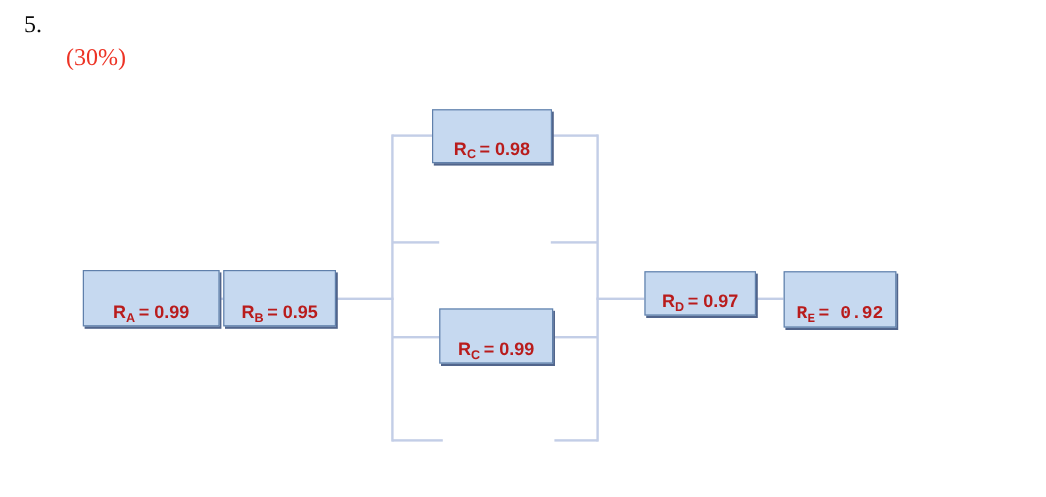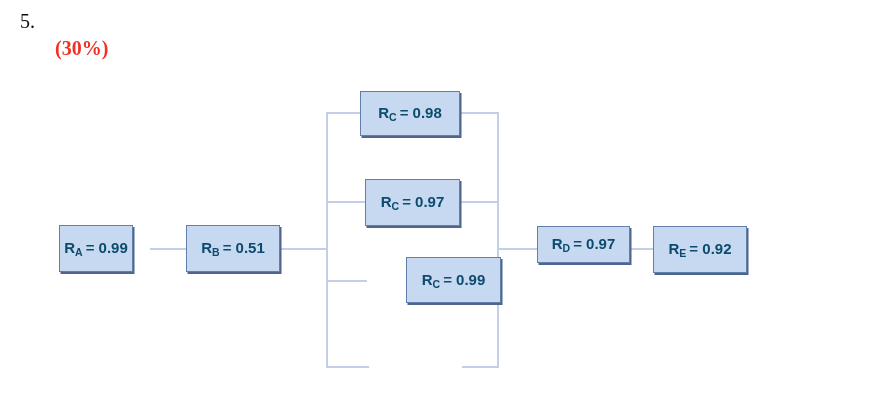--- a/index.html
+++ b/index.html
@@ -7,29 +7,29 @@
     position:relative;width:872px;height:414px;background:#fff;overflow:hidden;
     font-family:"Liberation Sans",sans-serif;
   }
   
   .question{
     position:absolute;left:20px;top:8px;width:840px;
     font-family:"Liberation Serif",serif;font-size:20px;line-height:27px;color:#0c0c0c;
   }
   .qrow{display:flex;}
   .qnum{display:inline-block;width:35px;flex:0 0 35px;}
-  .qweight{margin-left:35px;font-weight:bold;color:var(--weight-red,#ed3325);}
+  .qweight{margin-left:35px;font-weight:normal;color:var(--weight-red,#ed3325);}
   
   .node{
     position:absolute;box-sizing:border-box;
     background:var(--box-fill,#c6d9f0);
     border:1.5px solid var(--box-border,#6080ab);
     box-shadow:1.5px 2px 0 var(--box-shadow,#51658c);
-    display:flex;align-items:center;justify-content:center;
-    font-weight:bold;font-size:15px;color:#0c4a6e;
+    display:flex;align-items:flex-end;justify-content:center;
+    font-weight:bold;font-size:15px;color:#b91c1c;
   }
   .lbl{white-space:nowrap;}
   .lbl sub{font-size:10.5px;vertical-align:-3px;font-weight:bold;}
   .lbl .val{margin-left:3px;}
   
   .hline{position:absolute;height:1.5px;background:var(--line,#c3cee7);}
   .vline{position:absolute;width:1.5px;background:var(--line,#c3cee7);}
 </style>
 </head>
 <body>
@@ -51,42 +51,39 @@
   <div class="hline" style="left:459px;top:112px;width:39px;"></div>
   <div class="hline" style="left:327px;top:201px;width:39px;"></div>
   <div class="hline" style="left:459px;top:201px;width:39px;"></div>
   <div class="hline" style="left:327px;top:280px;width:40px;"></div>
   <div class="hline" style="left:460px;top:280px;width:38px;"></div>
   <div class="hline" style="left:327px;top:366px;width:42px;"></div>
   <div class="hline" style="left:462px;top:366px;width:36px;"></div>
   <div class="hline" style="left:497px;top:248px;width:40px;"></div>
   <div class="hline" style="left:630px;top:248px;width:23px;"></div>
 
-  <div class="node" style="left:59px;top:225px;width:74px;height:47px;">
+  <div class="node" style="left:69px;top:225px;width:114px;height:47px;">
     <span class="lbl"><span>R</span><sub>A</sub><span class="val">= 0.99</span></span>
   </div>
 
   <div class="node" style="left:186px;top:225px;width:94px;height:47px;">
-    <span class="lbl"><span>R</span><sub>B</sub><span class="val">= 0.51</span></span>
+    <span class="lbl"><span>R</span><sub>B</sub><span class="val">= 0.95</span></span>
   </div>
 
   <div class="node" style="left:360px;top:91px;width:100px;height:45px;">
     <span class="lbl"><span>R</span><sub>C</sub><span class="val">= 0.98</span></span>
   </div>
 
-  <div class="node" style="left:365px;top:179px;width:95px;height:47px;">
-    <span class="lbl"><span>R</span><sub>C</sub><span class="val">= 0.97</span></span>
-  </div>
 
-  <div class="node" style="left:366px;top:257px;width:95px;height:46px;margin-left:40px;">
+  <div class="node" style="left:366px;top:257px;width:95px;height:46px;">
     <span class="lbl"><span>R</span><sub>C</sub><span class="val">= 0.99</span></span>
   </div>
 
 
   <div class="node" style="left:537px;top:226px;width:93px;height:37px;">
     <span class="lbl"><span>R</span><sub>D</sub><span class="val">= 0.97</span></span>
   </div>
 
-  <div class="node" style="left:653px;top:226px;width:94px;height:47px;">
+  <div class="node" style="left:653px;top:226px;width:94px;height:47px;font-family:Liberation Mono, monospace;">
     <span class="lbl"><span>R</span><sub>E</sub><span class="val">= 0.92</span></span>
   </div>
 
 </div>
 
 </body></html>

